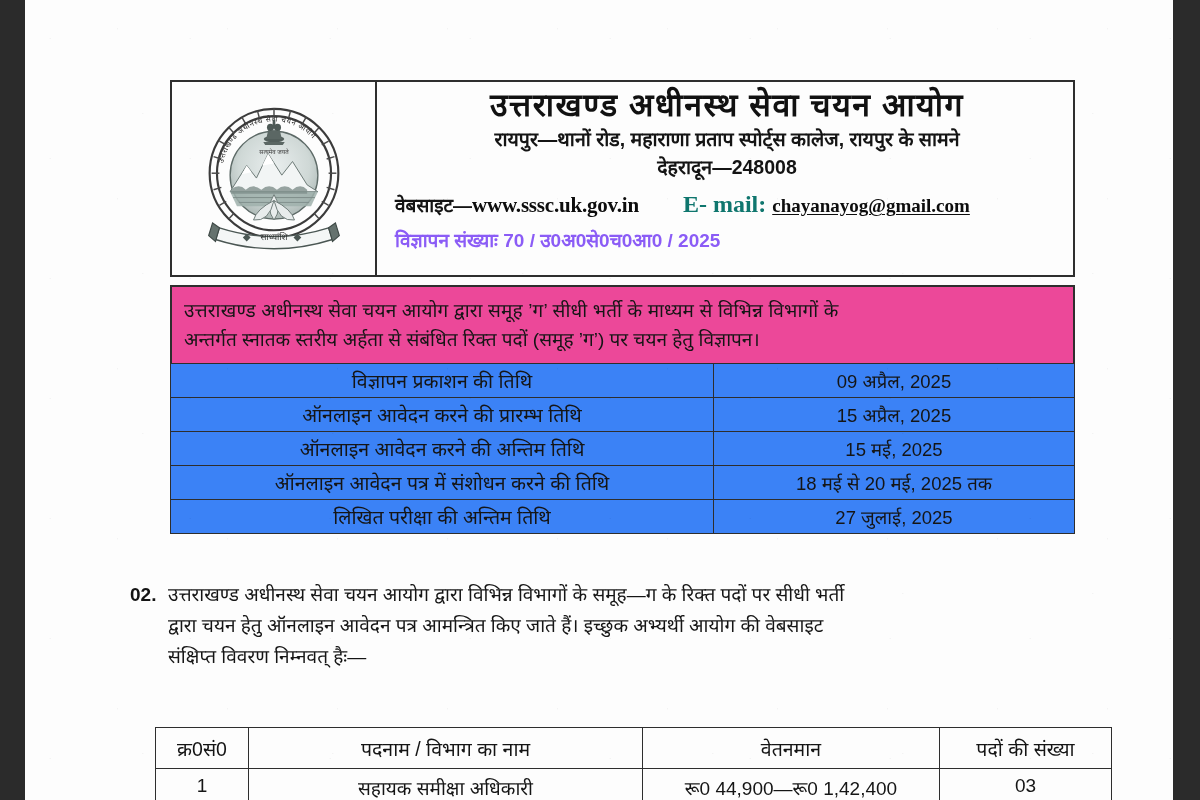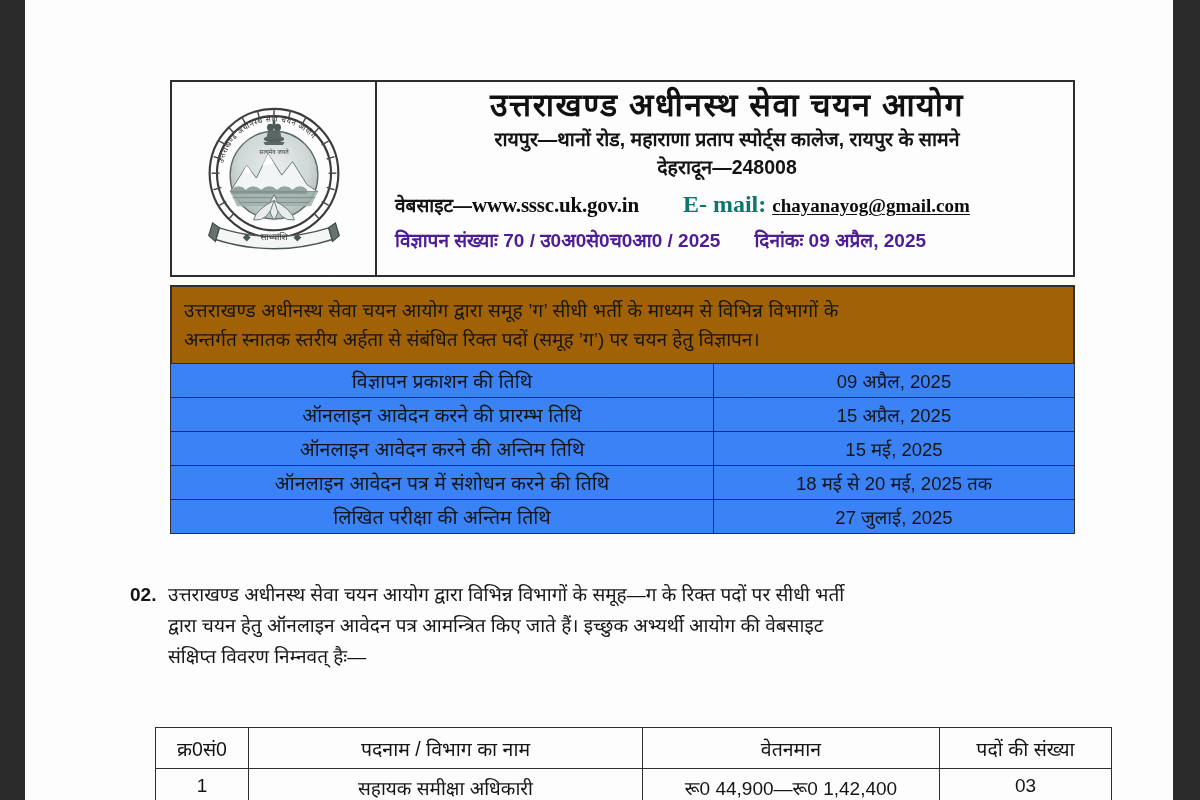--- a/index.html
+++ b/index.html
@@ -143,40 +143,40 @@
   .advt-row {
     display: flex;
     align-items: baseline;
     margin-top: 9px;
     padding-left: 4px;
   }
   .advt-no, .advt-date {
     font-family: "Liberation Sans", "DejaVu Sans", sans-serif;
     font-size: 19px;
     font-weight: 700;
-    color: #4c1d95;
+    color: #8b5cf6;
     white-space: nowrap;
   }
   .advt-date { margin-left: 34px; }
 
   
   .emblem { width: 156px; height: 168px; display: block; }
 
   
   .intro-box {
     position: absolute;
     left: 145px;
     top: 285px;
     width: 905px;
     height: 78px;
     border: 2px solid #2e2e2e;
     border-bottom: none;
     box-sizing: border-box;
     padding: 9px 12px 0 12px;
-    background: #a16207;
+    background: #ec4899;
   }
   .intro-line {
     font-family: "Liberation Sans", "DejaVu Sans", sans-serif;
     font-size: 19px;
     color: #151515;
     line-height: 1.55;
     white-space: nowrap;
   }
   .intro-line.l1 { letter-spacing: 0.15px; }
 
@@ -392,21 +392,20 @@
 
         <div class="contact-row">
           <span class="web-label">वेबसाइट—</span>
           <span class="web-url">www.sssc.uk.gov.in</span>
           <span class="mail-label">E- mail:</span>
           <span class="mail-addr">chayanayog@gmail.com</span>
         </div>
 
         <div class="advt-row">
           <span class="advt-no">विज्ञापन संख्याः 70 / उ0अ0से0च0आ0 / 2025</span>
-          <span class="advt-date">दिनांकः 09 अप्रैल, 2025</span>
         </div>
       </div>
     </div>
 
     <div class="intro-box">
       <div class="intro-line l1">उत्तराखण्ड अधीनस्थ सेवा चयन आयोग द्वारा समूह ’ग’ सीधी भर्ती के माध्यम से विभिन्न विभागों के</div>
       <div class="intro-line">अन्तर्गत स्नातक स्तरीय अर्हता से संबंधित रिक्त पदों (समूह ’ग’) पर चयन हेतु विज्ञापन।</div>
     </div>
 
     <table class="dates-table">

